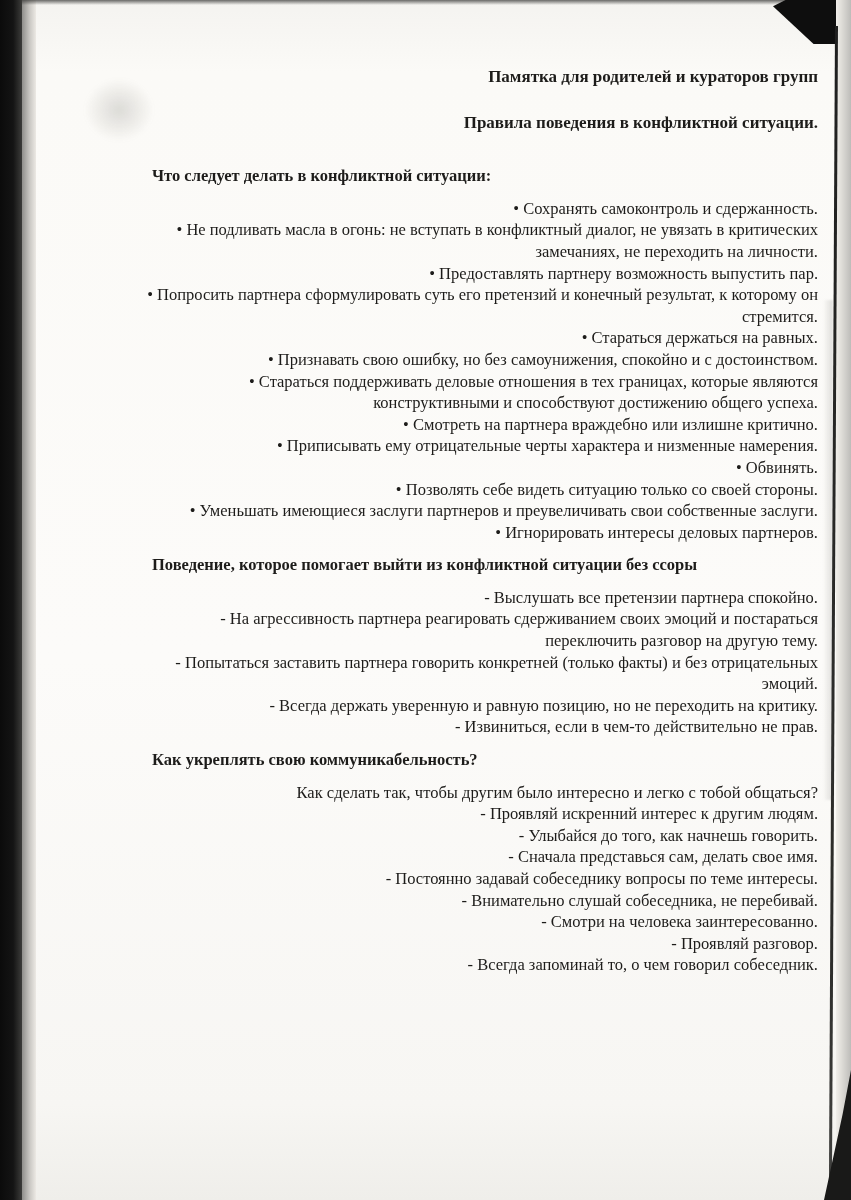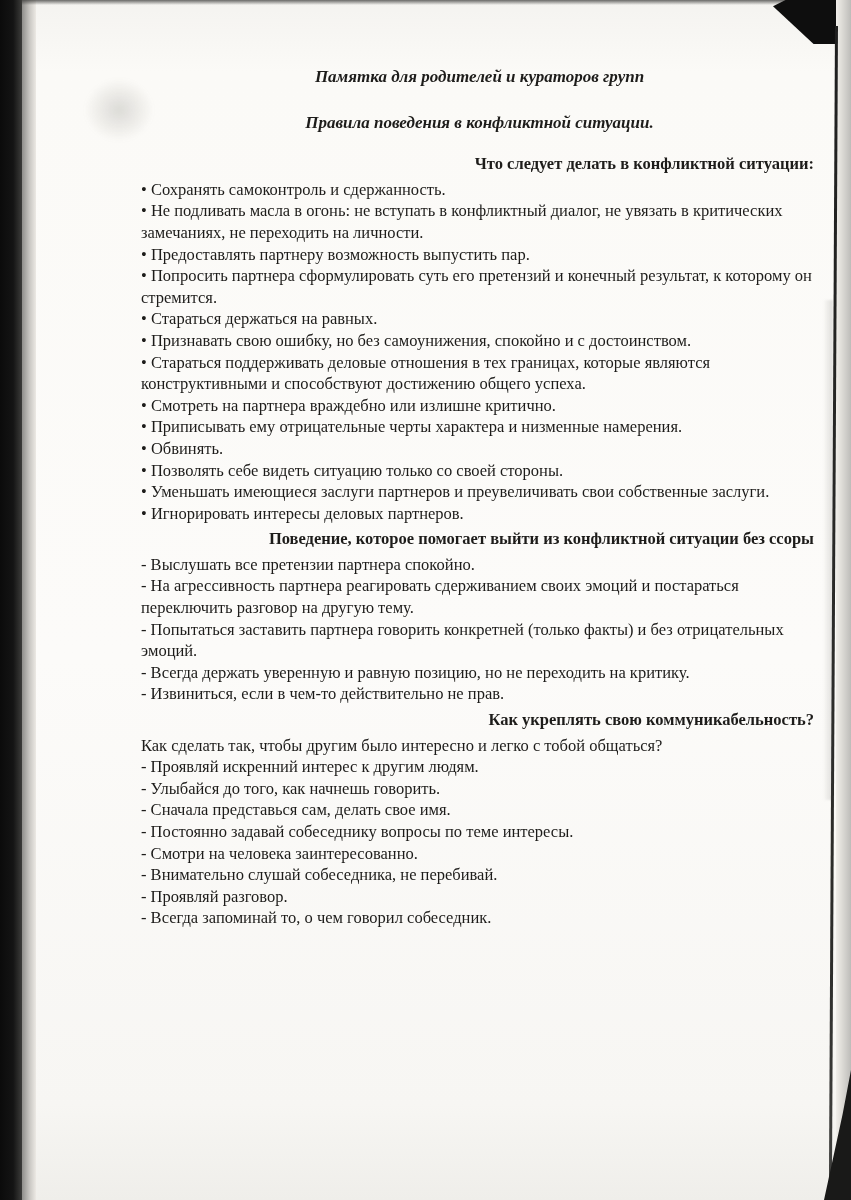--- a/index.html
+++ b/index.html
@@ -60,35 +60,34 @@
   }
   
   .content {
     position: absolute;
     left: 141px; top: 66px; width: 677px;
     color: #1d1c1a;
     font-size: 16.5px;
     line-height: 21.6px;
   }
   .doc-title, .doc-subtitle {
-    text-align: center;
+    text-align: right;
     font-weight: bold;
     font-size: 17px;
     margin: 0;
-    font-style: italic;
   }
   .doc-title { margin-bottom: 24px; }
-  .doc-subtitle { margin-bottom: 20px; }
+  .doc-subtitle { margin-bottom: 32px; }
   .section-heading {
     font-weight: bold;
-    margin: 4px;
-    text-align: right;
+    margin: 11px;
   }
   .item {
     margin: 0;
+    text-align: right;
   }
 </style>
 </head>
 <body>
 
 <div class="scan">
 
   <div class="edge-left-black"></div>
   <div class="edge-left-gray"></div>
   <div class="edge-top-shadow"></div>
@@ -132,20 +131,20 @@
       <p class="item">- Извиниться, если в чем-то действительно не прав.</p>
     </div>
 
     <div>
       <p class="section-heading">Как укреплять свою коммуникабельность?</p>
       <p class="item">Как сделать так, чтобы другим было интересно и легко с тобой общаться?</p>
       <p class="item">- Проявляй искренний интерес к другим людям.</p>
       <p class="item">- Улыбайся до того, как начнешь говорить.</p>
       <p class="item">- Сначала представься сам, делать свое имя.</p>
       <p class="item">- Постоянно задавай собеседнику вопросы по теме интересы.</p>
+      <p class="item">- Внимательно слушай собеседника, не перебивай.</p>
       <p class="item">- Смотри на человека заинтересованно.</p>
-      <p class="item">- Внимательно слушай собеседника, не перебивай.</p>
       <p class="item">- Проявляй разговор.</p>
       <p class="item">- Всегда запоминай то, о чем говорил собеседник.</p>
     </div>
   </div>
 
 </div>
 
 </body></html>

